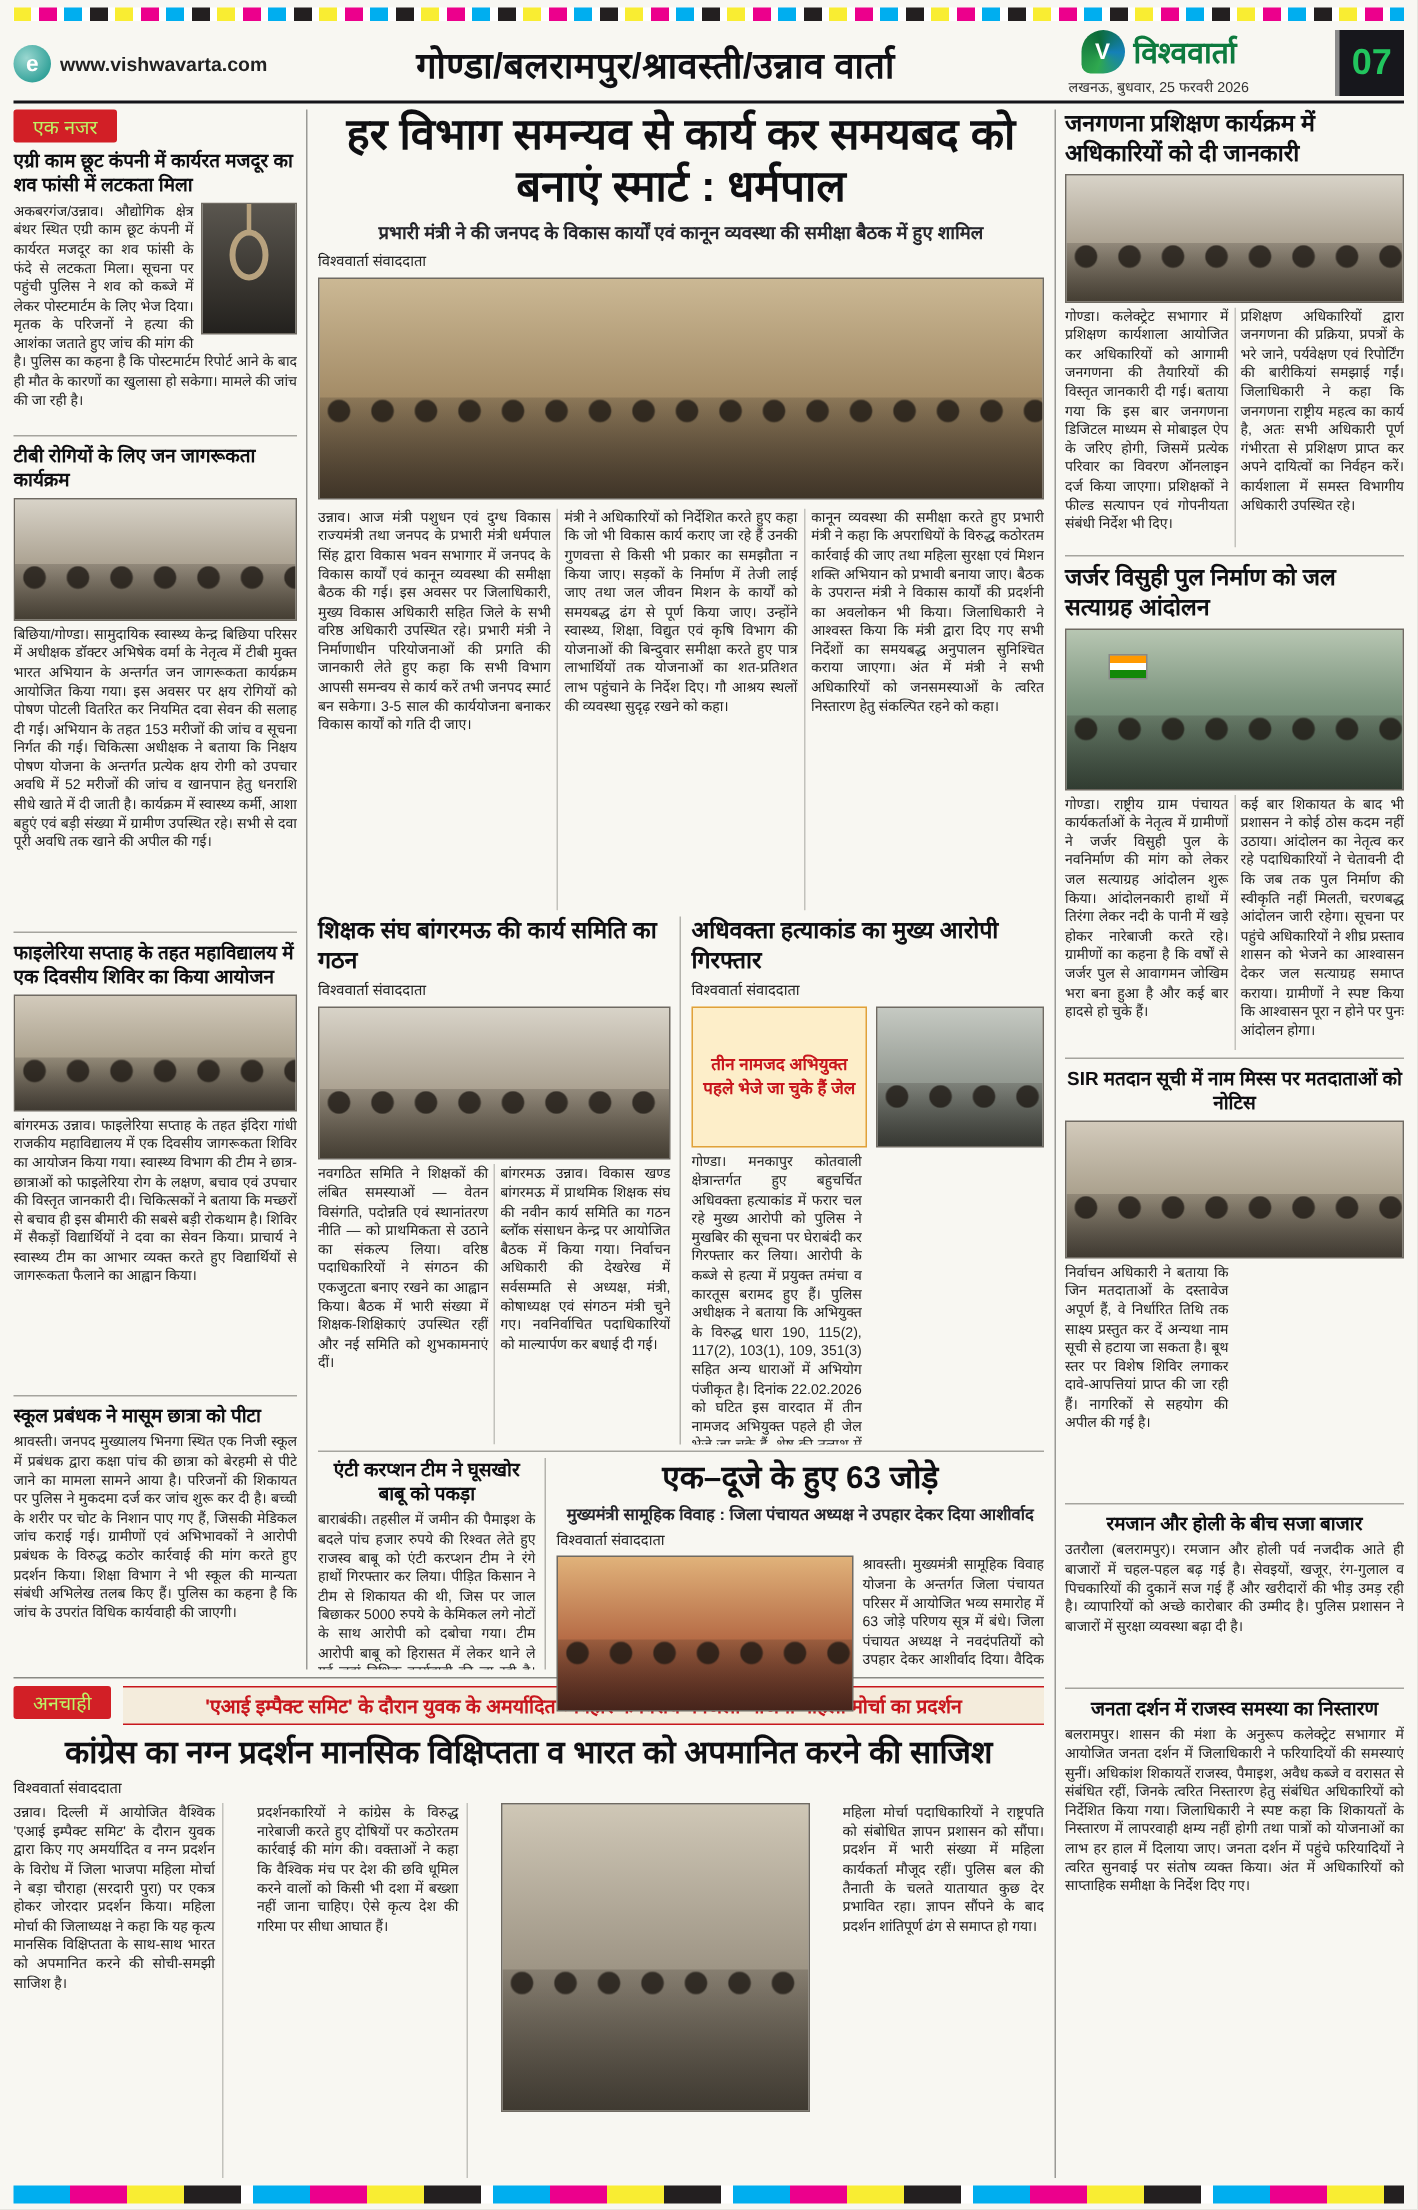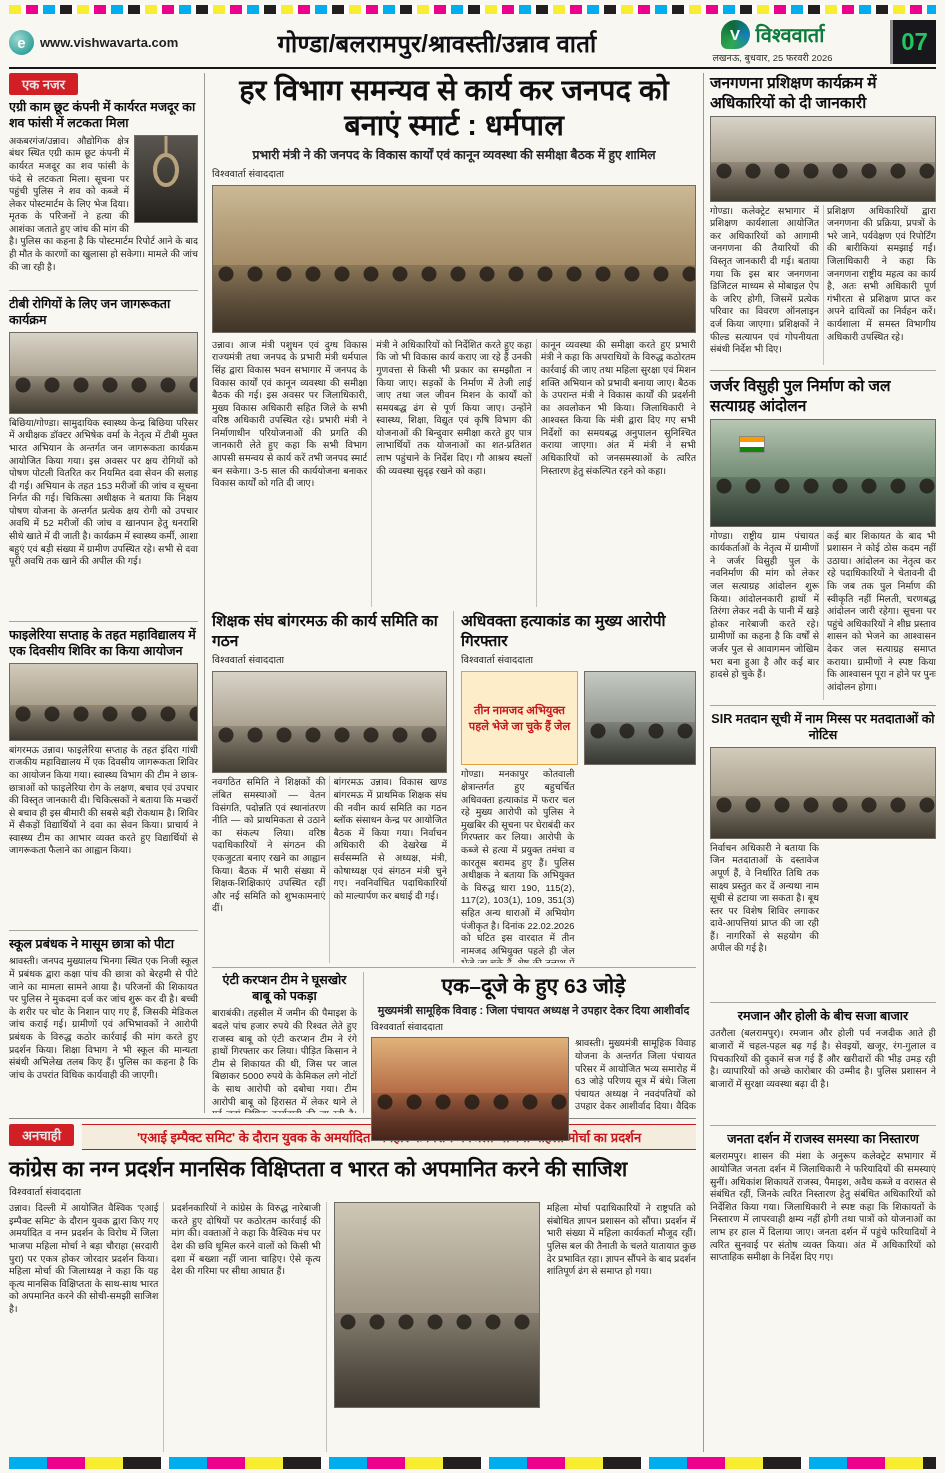--- a/index.html
+++ b/index.html
@@ -36,28 +36,28 @@
   .left-area{flex:1;display:flex;flex-direction:column;min-width:0}
   .top-row{display:flex;gap:7px;height:1040px;flex:0 0 auto}
   .eknazar{width:196px;flex:0 0 auto;border-right:1px solid #9a9a96;padding-right:6px;
     display:flex;flex-direction:column;min-height:0}
   .center{flex:1;min-width:0;display:flex;flex-direction:column}
   .right-col{width:233px;flex:0 0 auto;border-left:1px solid #9a9a96;padding-left:6px;
     display:flex;flex-direction:column;min-height:0}
   .bottom-band{flex:1;border-top:1.5px solid #8a8984;margin-top:5px;padding-top:5px;
     display:flex;flex-direction:column;min-height:0}
   
-  .tag{align-self:flex-start;background:#d21f26;color:#e5e5e5;font-weight:bold;font-size:13px;
+  .tag{align-self:flex-start;background:#d21f26;color:#bef264;font-weight:normal;font-size:13px;
     padding:2px 13px;border-radius:2px;margin-bottom:4px}
   .hl{font-weight:bold;color:#0f0f12;line-height:1.3}
   .hl-sm{font-size:12.6px}
   .hl-md{font-size:15.5px;text-align:left;line-height:1.28}
   .hl-lead{font-size:29px;text-align:center;line-height:1.22}
   .hl-xl{font-size:21px;text-align:center}
-  .hl-bot{font-size:21px;text-align:left}
+  .hl-bot{font-size:21px;text-align:center}
   .sub{font-size:12.3px;font-weight:bold;text-align:center;color:#26262c;margin-top:4px;line-height:1.3}
   .byline{font-size:9.8px;font-weight:normal;color:#222;margin:3px 0 2px}
   .body{font-size:9.4px;line-height:1.34;text-align:justify;color:#222;overflow:hidden}
   .cols2{column-count:2;column-gap:8px;column-rule:1px solid #c2c2bc}
   .cols3{column-count:3;column-gap:9px;column-rule:1px solid #c2c2bc}
   .rule{border:0;border-top:1px solid #a5a49e;margin:5px 0;flex:0 0 auto}
   
   .photo{border:1px solid #6f6a62;width:100%;position:relative;overflow:hidden;margin:3px 0;flex:0 0 auto}
   .ph-meet{background:linear-gradient(180deg,#cbb894 0%,#a38b66 55%,#6e5a42 100%)}
   .ph-room{background:linear-gradient(180deg,#d8d3c8 0%,#a79d8c 60%,#7a6f5c 100%)}
@@ -91,21 +91,21 @@
   .anti{width:152px;flex:0 0 auto;border-right:1px solid #b4b3ad;padding-right:6px;
     display:flex;flex-direction:column;min-height:0}
   .shaadi{flex:1;min-width:0;display:flex;flex-direction:column}
   .shaadi-row{flex:1;display:flex;gap:6px;min-height:0;margin-top:2px}
   .shaadi-photo{width:198px;flex:0 0 auto;height:104px;margin:0}
   
   .strip{display:flex;align-items:center;gap:8px;flex:0 0 auto}
   .strip-text{flex:1;text-align:center;color:#c8161d;font-weight:bold;font-size:13px;
     background:#f4ecdc;border-top:1px solid #c8161d;border-bottom:1px solid #c8161d;padding:3px 6px}
   .congress{flex:1;display:flex;flex-direction:column;min-height:0;margin-top:5px}
-  .congress-row{flex:1;display:flex;gap:7px;min-height:0;margin-top:2px}
+  .congress-row{flex:1;display:flex;gap:22px;min-height:0;margin-top:2px}
   .c-col{flex:1;min-width:0;border-right:1px solid #c2c2bc;padding-right:5px}
   .c-col:last-child{border-right:0;padding-right:0}
   .c-photo{width:206px;flex:0 0 auto;height:206px;margin:0}
   
   .rc-art{display:flex;flex-direction:column;min-height:0;flex:0 0 auto}
   .rc-art.grow{flex:1}
 </style>
 </head>
 <body>
 
@@ -167,21 +167,21 @@
 
           <article style="flex:1;overflow:hidden;display:flex;flex-direction:column">
             <h2 class="hl hl-sm">स्कूल प्रबंधक ने मासूम छात्रा को पीटा</h2>
             <div class="body" style="flex:1;margin-top:3px">श्रावस्ती। जनपद मुख्यालय भिनगा स्थित एक निजी स्कूल में प्रबंधक द्वारा कक्षा पांच की छात्रा को बेरहमी से पीटे जाने का मामला सामने आया है। परिजनों की शिकायत पर पुलिस ने मुकदमा दर्ज कर जांच शुरू कर दी है। बच्ची के शरीर पर चोट के निशान पाए गए हैं, जिसकी मेडिकल जांच कराई गई। ग्रामीणों एवं अभिभावकों ने आरोपी प्रबंधक के विरुद्ध कठोर कार्रवाई की मांग करते हुए प्रदर्शन किया। शिक्षा विभाग ने भी स्कूल की मान्यता संबंधी अभिलेख तलब किए हैं। पुलिस का कहना है कि जांच के उपरांत विधिक कार्यवाही की जाएगी।</div>
           </article>
         </aside>
 
         <div class="center">
 
           <article style="display:flex;flex-direction:column">
-            <h1 class="hl hl-lead">हर विभाग समन्यव से कार्य कर जनपद को बनाएं स्मार्ट : धर्मपाल</h1>
+            <h1 class="hl hl-lead">हर विभाग समन्यव से कार्य कर समयबद को बनाएं स्मार्ट : धर्मपाल</h1>
             <div class="sub">प्रभारी मंत्री ने की जनपद के विकास कार्यों एवं कानून व्यवस्था की समीक्षा बैठक में हुए शामिल</div>
             <div class="byline">विश्ववार्ता संवाददाता</div>
             <div class="photo ph-meet people" style="height:148px"></div>
             <div class="cols3" style="height:268px;overflow:hidden;margin-top:3px">
               <div class="body">उन्नाव। आज मंत्री पशुधन एवं दुग्ध विकास राज्यमंत्री तथा जनपद के प्रभारी मंत्री धर्मपाल सिंह द्वारा विकास भवन सभागार में जनपद के विकास कार्यों एवं कानून व्यवस्था की समीक्षा बैठक की गई। इस अवसर पर जिलाधिकारी, मुख्य विकास अधिकारी सहित जिले के सभी वरिष्ठ अधिकारी उपस्थित रहे। प्रभारी मंत्री ने निर्माणाधीन परियोजनाओं की प्रगति की जानकारी लेते हुए कहा कि सभी विभाग आपसी समन्वय से कार्य करें तभी जनपद स्मार्ट बन सकेगा। 3-5 साल की कार्ययोजना बनाकर विकास कार्यों को गति दी जाए।</div>
               <div class="body">मंत्री ने अधिकारियों को निर्देशित करते हुए कहा कि जो भी विकास कार्य कराए जा रहे हैं उनकी गुणवत्ता से किसी भी प्रकार का समझौता न किया जाए। सड़कों के निर्माण में तेजी लाई जाए तथा जल जीवन मिशन के कार्यों को समयबद्ध ढंग से पूर्ण किया जाए। उन्होंने स्वास्थ्य, शिक्षा, विद्युत एवं कृषि विभाग की योजनाओं की बिन्दुवार समीक्षा करते हुए पात्र लाभार्थियों तक योजनाओं का शत-प्रतिशत लाभ पहुंचाने के निर्देश दिए। गौ आश्रय स्थलों की व्यवस्था सुदृढ़ रखने को कहा।</div>
               <div class="body">कानून व्यवस्था की समीक्षा करते हुए प्रभारी मंत्री ने कहा कि अपराधियों के विरुद्ध कठोरतम कार्रवाई की जाए तथा महिला सुरक्षा एवं मिशन शक्ति अभियान को प्रभावी बनाया जाए। बैठक के उपरान्त मंत्री ने विकास कार्यों की प्रदर्शनी का अवलोकन भी किया। जिलाधिकारी ने आश्वस्त किया कि मंत्री द्वारा दिए गए सभी निर्देशों का समयबद्ध अनुपालन सुनिश्चित कराया जाएगा। अंत में मंत्री ने सभी अधिकारियों को जनसमस्याओं के त्वरित निस्तारण हेतु संकल्पित रहने को कहा।</div>
             </div>
           </article>
 

